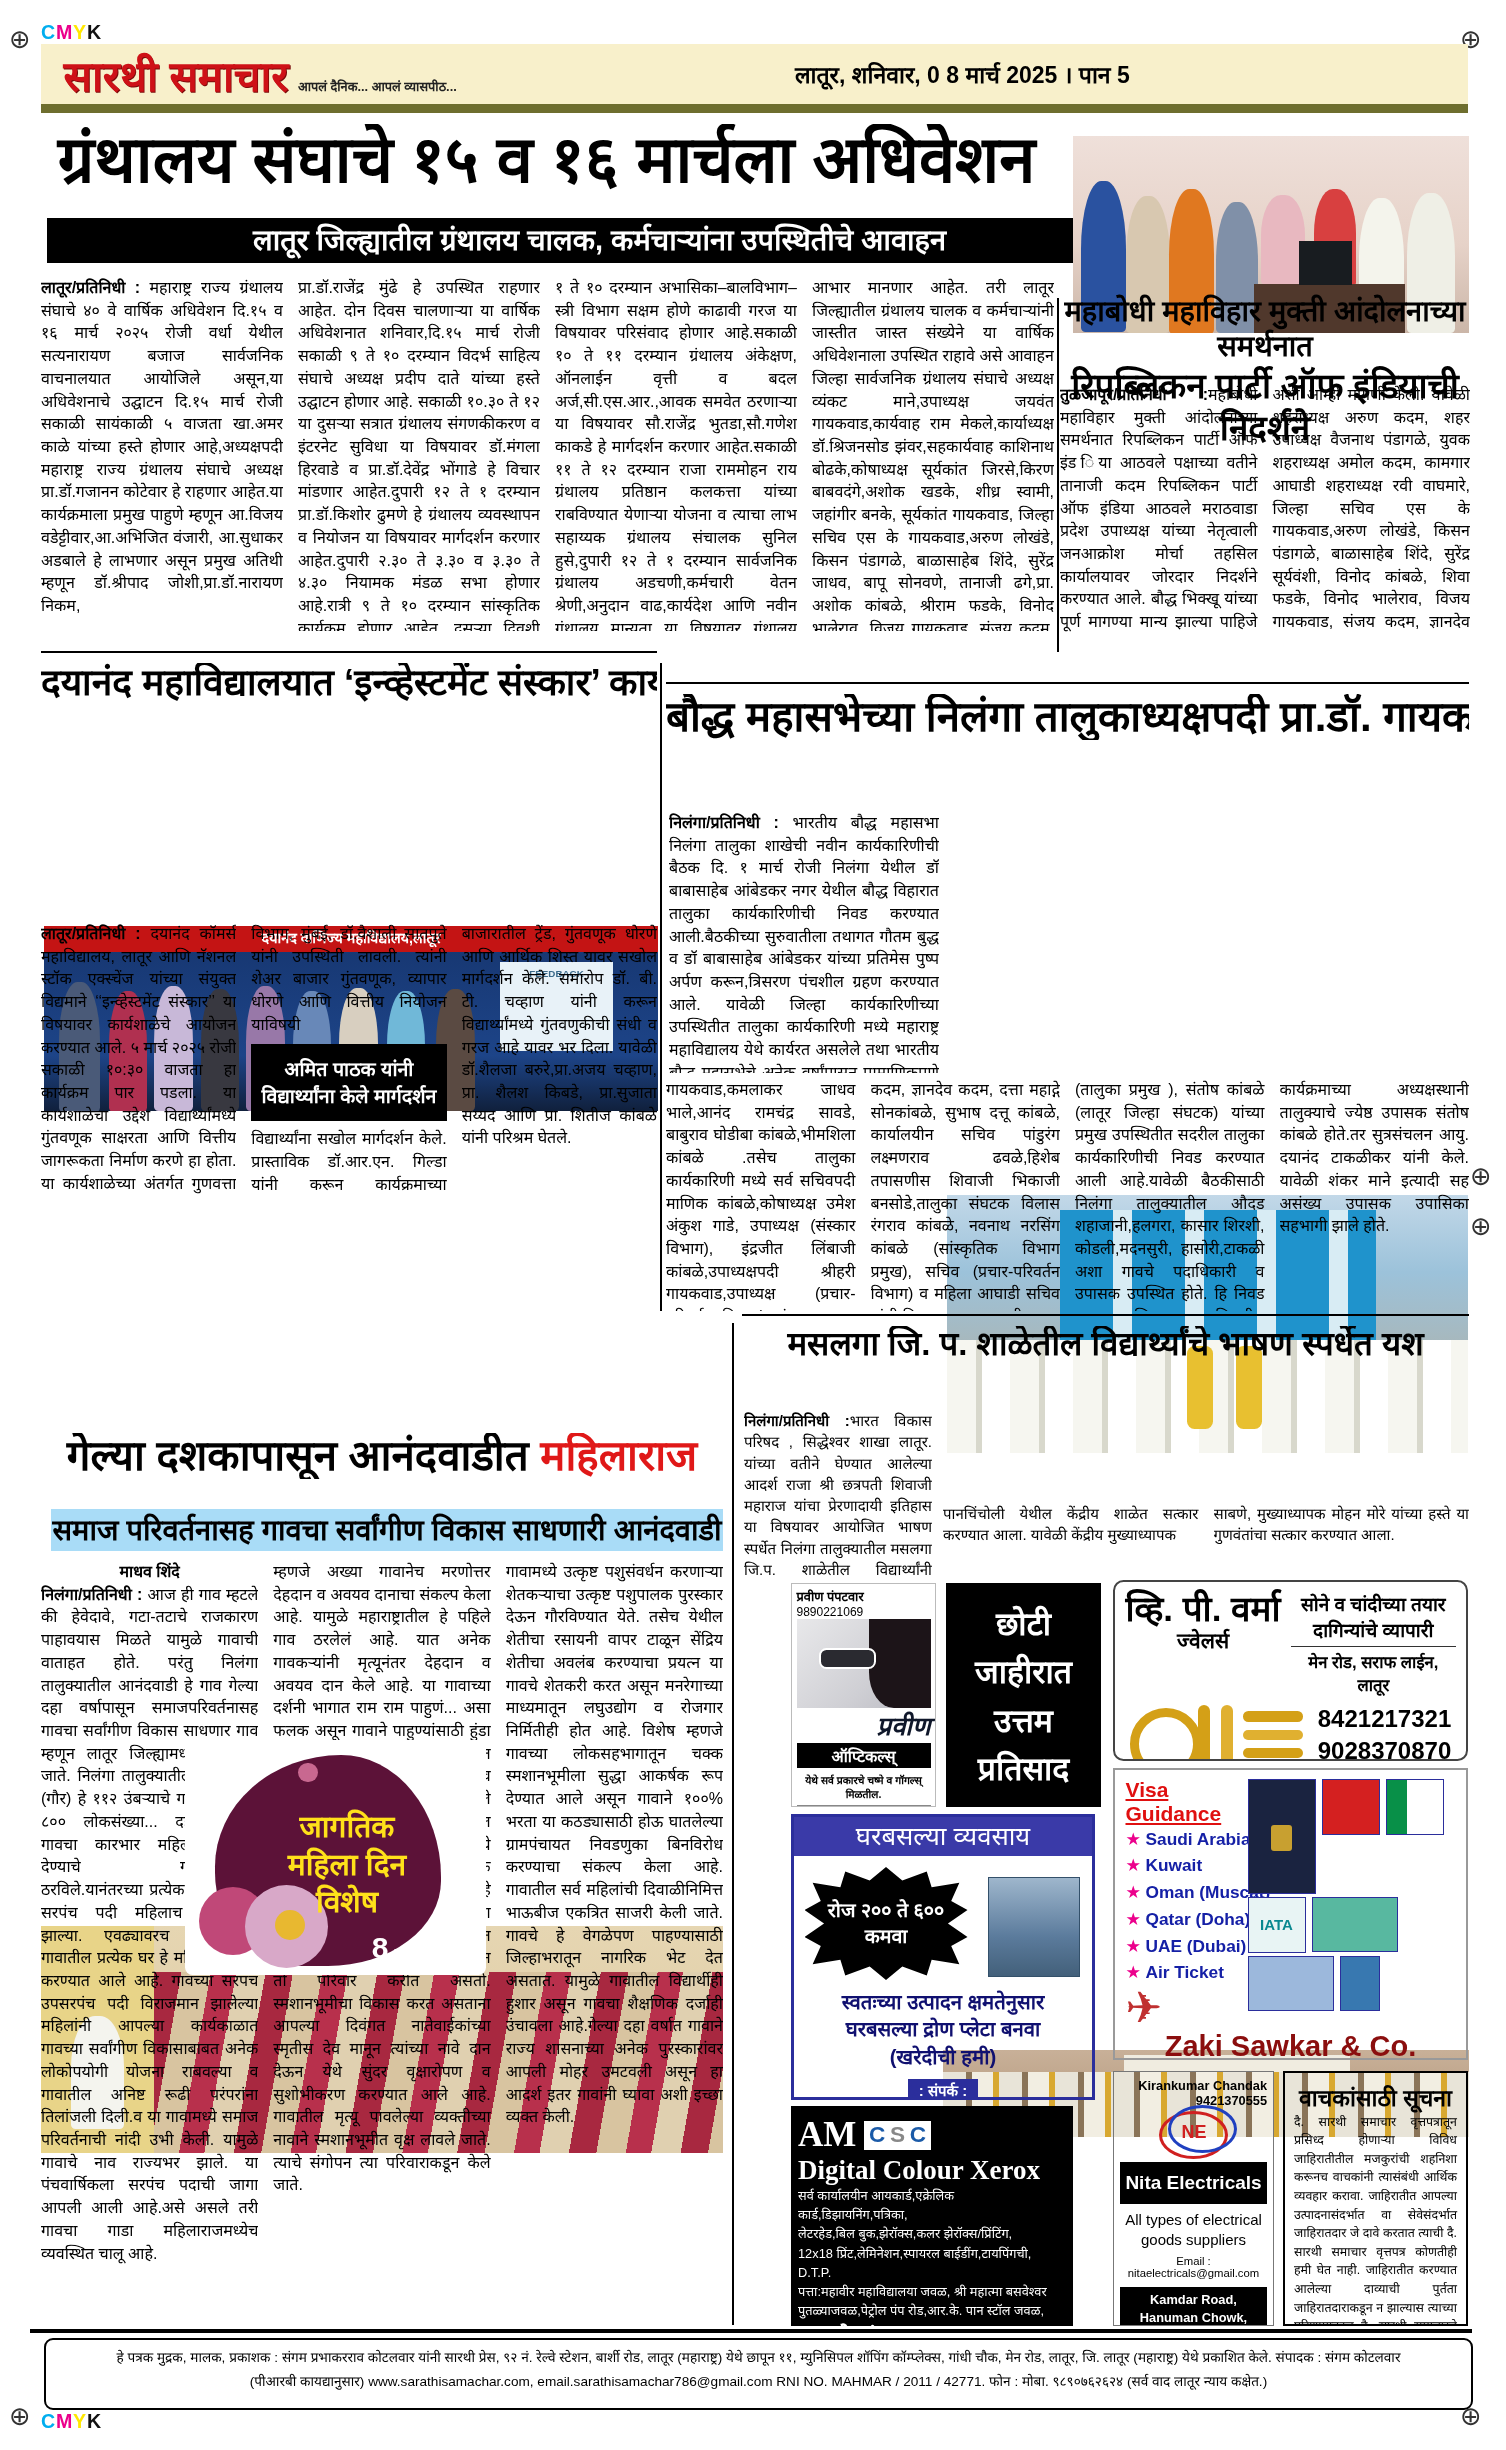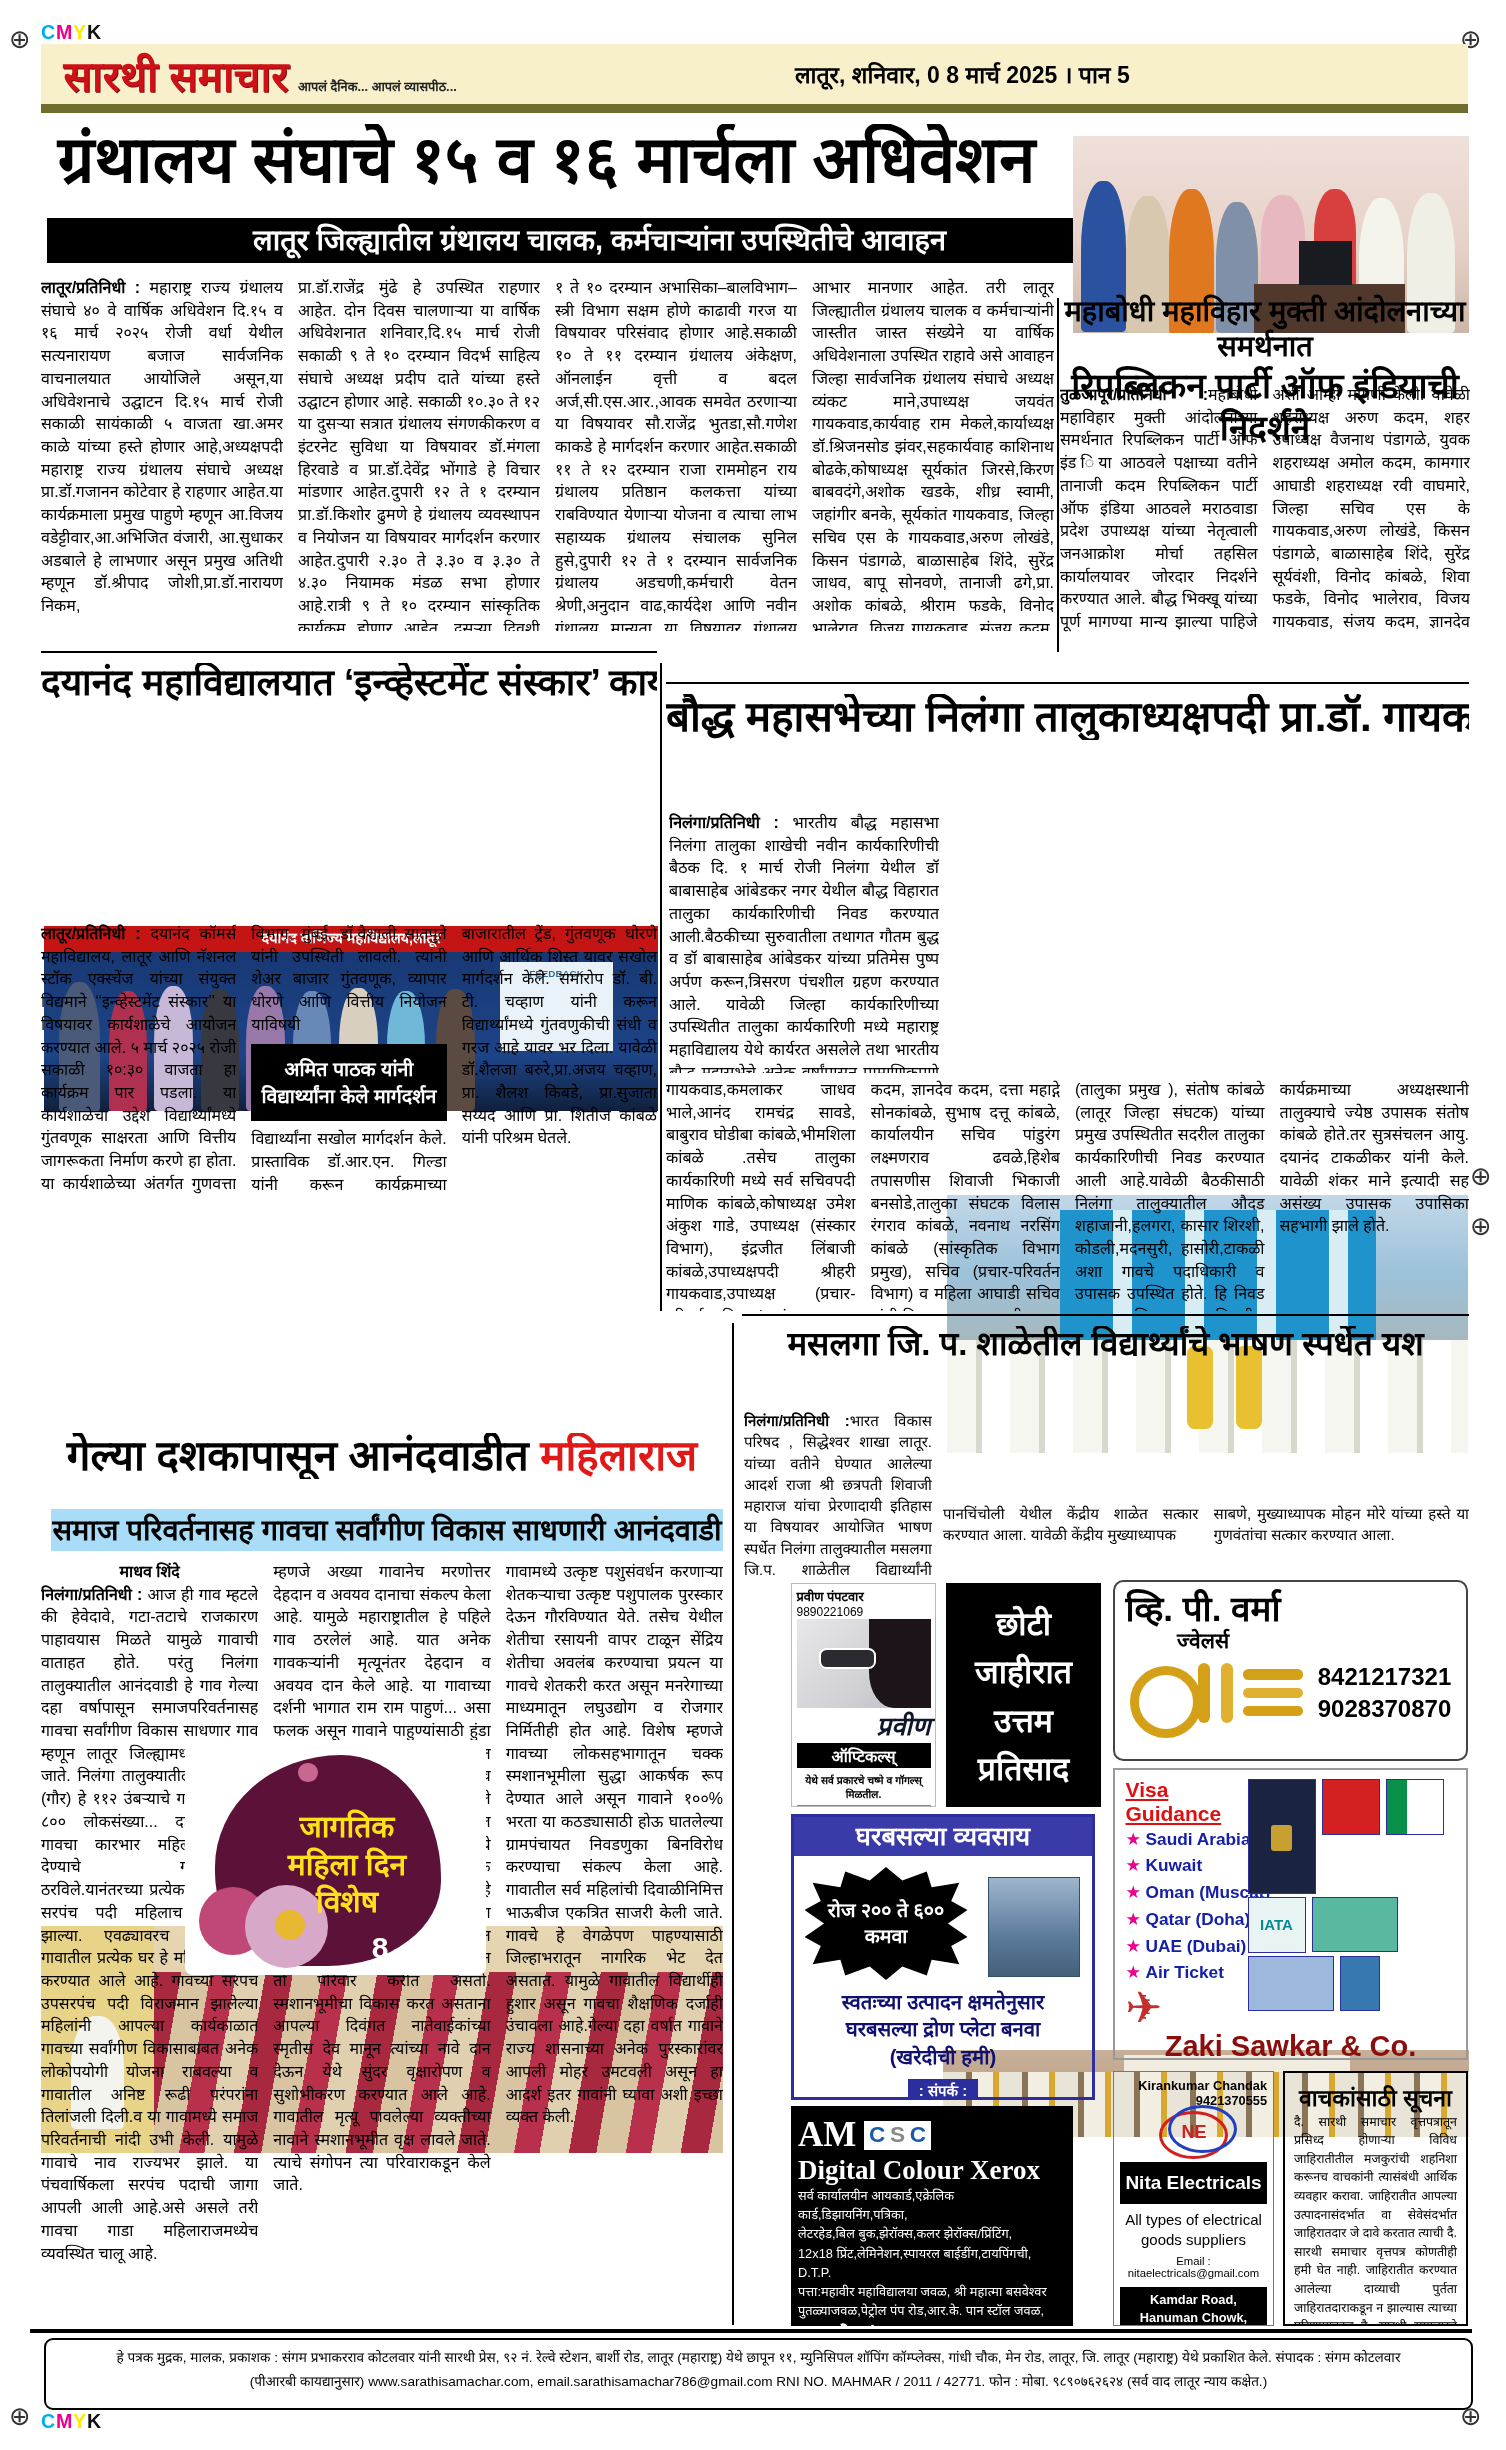--- a/index.html
+++ b/index.html
@@ -40,21 +40,21 @@
   .badge-flower{position:absolute;border-radius:50%;}
   .badge-txt{position:absolute;left:68px;top:68px;width:188px;color:#FFE11A;font-weight:800;font-size:30px;line-height:1.25;text-align:center;}
   .badge-date{position:absolute;right:36px;bottom:10.5px;color:#fff;font-size:19.6px;font-weight:bold;}
   
   .ad{box-sizing:border-box;overflow:hidden;}
   .chhoti{background:#000;color:#fff;font-weight:800;font-size:32px;text-align:center;display:flex;flex-direction:column;justify-content:space-around;padding:15px 0;}
   .varma{border:2.3px solid #444;border-radius:10.5px;padding:9px 10.5px;}
   .varma-name{font-size:35px;font-weight:800;line-height:1.0;}
   .varma-sub{font-size:21px;font-weight:800;}
   .gh{border:3px solid #2B2E9C;}
-  .gh-head{background:#3A3AA8;color:#fff;font-weight:700;font-size:25.6px;text-align:center;line-height:39px;white-space:nowrap;overflow:hidden;}
+  .gh-head{background:#3A3AA8;color:#fff;font-weight:400;font-size:25.6px;text-align:center;line-height:39px;white-space:nowrap;overflow:hidden;}
   .burst{position:absolute;left:10.5px;top:50px;width:163px;height:113px;background:#000;color:#fff;display:flex;align-items:center;justify-content:center;
          font-weight:800;font-size:19.6px;text-align:center;line-height:1.3;
          clip-path:polygon(50% 0,60% 12%,75% 4%,78% 18%,95% 14%,90% 30%,100% 38%,88% 50%,100% 62%,90% 70%,95% 86%,78% 82%,75% 96%,60% 88%,50% 100%,40% 88%,25% 96%,22% 82%,5% 86%,10% 70%,0 62%,12% 50%,0 38%,10% 30%,5% 14%,22% 18%,25% 4%,40% 12%);}
   .machine{position:absolute;right:12px;top:60px;width:90px;height:98px;background:linear-gradient(180deg,#9eb6cc,#5b7block 60%,#43607a);background:linear-gradient(180deg,#9eb6cc,#5b7b9c 60%,#43607a);border:1.5px solid #33506a;}
   .gh-body{position:absolute;left:7.5px;top:172px;width:283px;text-align:center;color:#101070;font-weight:800;font-size:20.3px;line-height:1.35;}
   .gh-contact{display:inline-block;background:#2B2E9C;color:#fff;font-weight:bold;font-size:15px;padding:1.5px 10.5px;}
   .xerox{background:#000;color:#fff;padding:9px 10.5px;}
   .csc{display:inline-block;background:#fff;padding:1.5px 3px;font-weight:800;font-size:22.6px;}
   .csc span{padding:0 2.3px}
   .xer-title{font-family:"Liberation Serif","DejaVu Serif",serif;font-size:27px;font-weight:bold;}
@@ -236,20 +236,25 @@
     <div>उत्तम</div>
     <div>प्रतिसाद</div>
   </div>
 
   <div class="abs ad varma" style="left:1113px;top:1580px;width:355px;height:181px;">
     <div style="display:flex;gap:10.5px;">
       <div>
         <div class="varma-name">व्हि. पी. वर्मा</div>
         <div class="varma-sub" style="text-align:center;">ज्वेलर्स</div>
       </div>
+      <div style="flex:1;text-align:center;">
+        <div style="font-size:19px;font-weight:800;">सोने व चांदीच्या तयार</div>
+        <div style="font-size:19px;font-weight:800;border-bottom:1.5px solid #333;padding-bottom:3px;">दागिन्यांचे व्यापारी</div>
+        <div style="font-size:16.6px;font-weight:bold;margin-top:3px;">मेन रोड, सराफ लाईन, लातूर</div>
+      </div>
     </div>
     <div style="display:flex;align-items:center;margin-top:4.5px;">
       <div style="width:188px;height:69px;position:relative;">
         <div class="abs" style="left:4.5px;top:7.5px;width:54px;height:54px;border:9px solid #D4A017;border-radius:50%;"></div>
         <div class="abs" style="left:72px;top:4.5px;width:12px;height:60px;background:#D4A017;border-radius:6px;"></div>
         <div class="abs" style="left:95px;top:4.5px;width:12px;height:60px;background:#E0B030;border-radius:6px;"></div>
         <div class="abs" style="left:117px;top:10.5px;width:60px;height:10.5px;background:#D4A017;border-radius:5.3px;"></div>
         <div class="abs" style="left:117px;top:29px;width:60px;height:10.5px;background:#E0B030;border-radius:5.3px;"></div>
         <div class="abs" style="left:117px;top:47px;width:60px;height:10.5px;background:#D4A017;border-radius:5.3px;"></div>
       </div>

